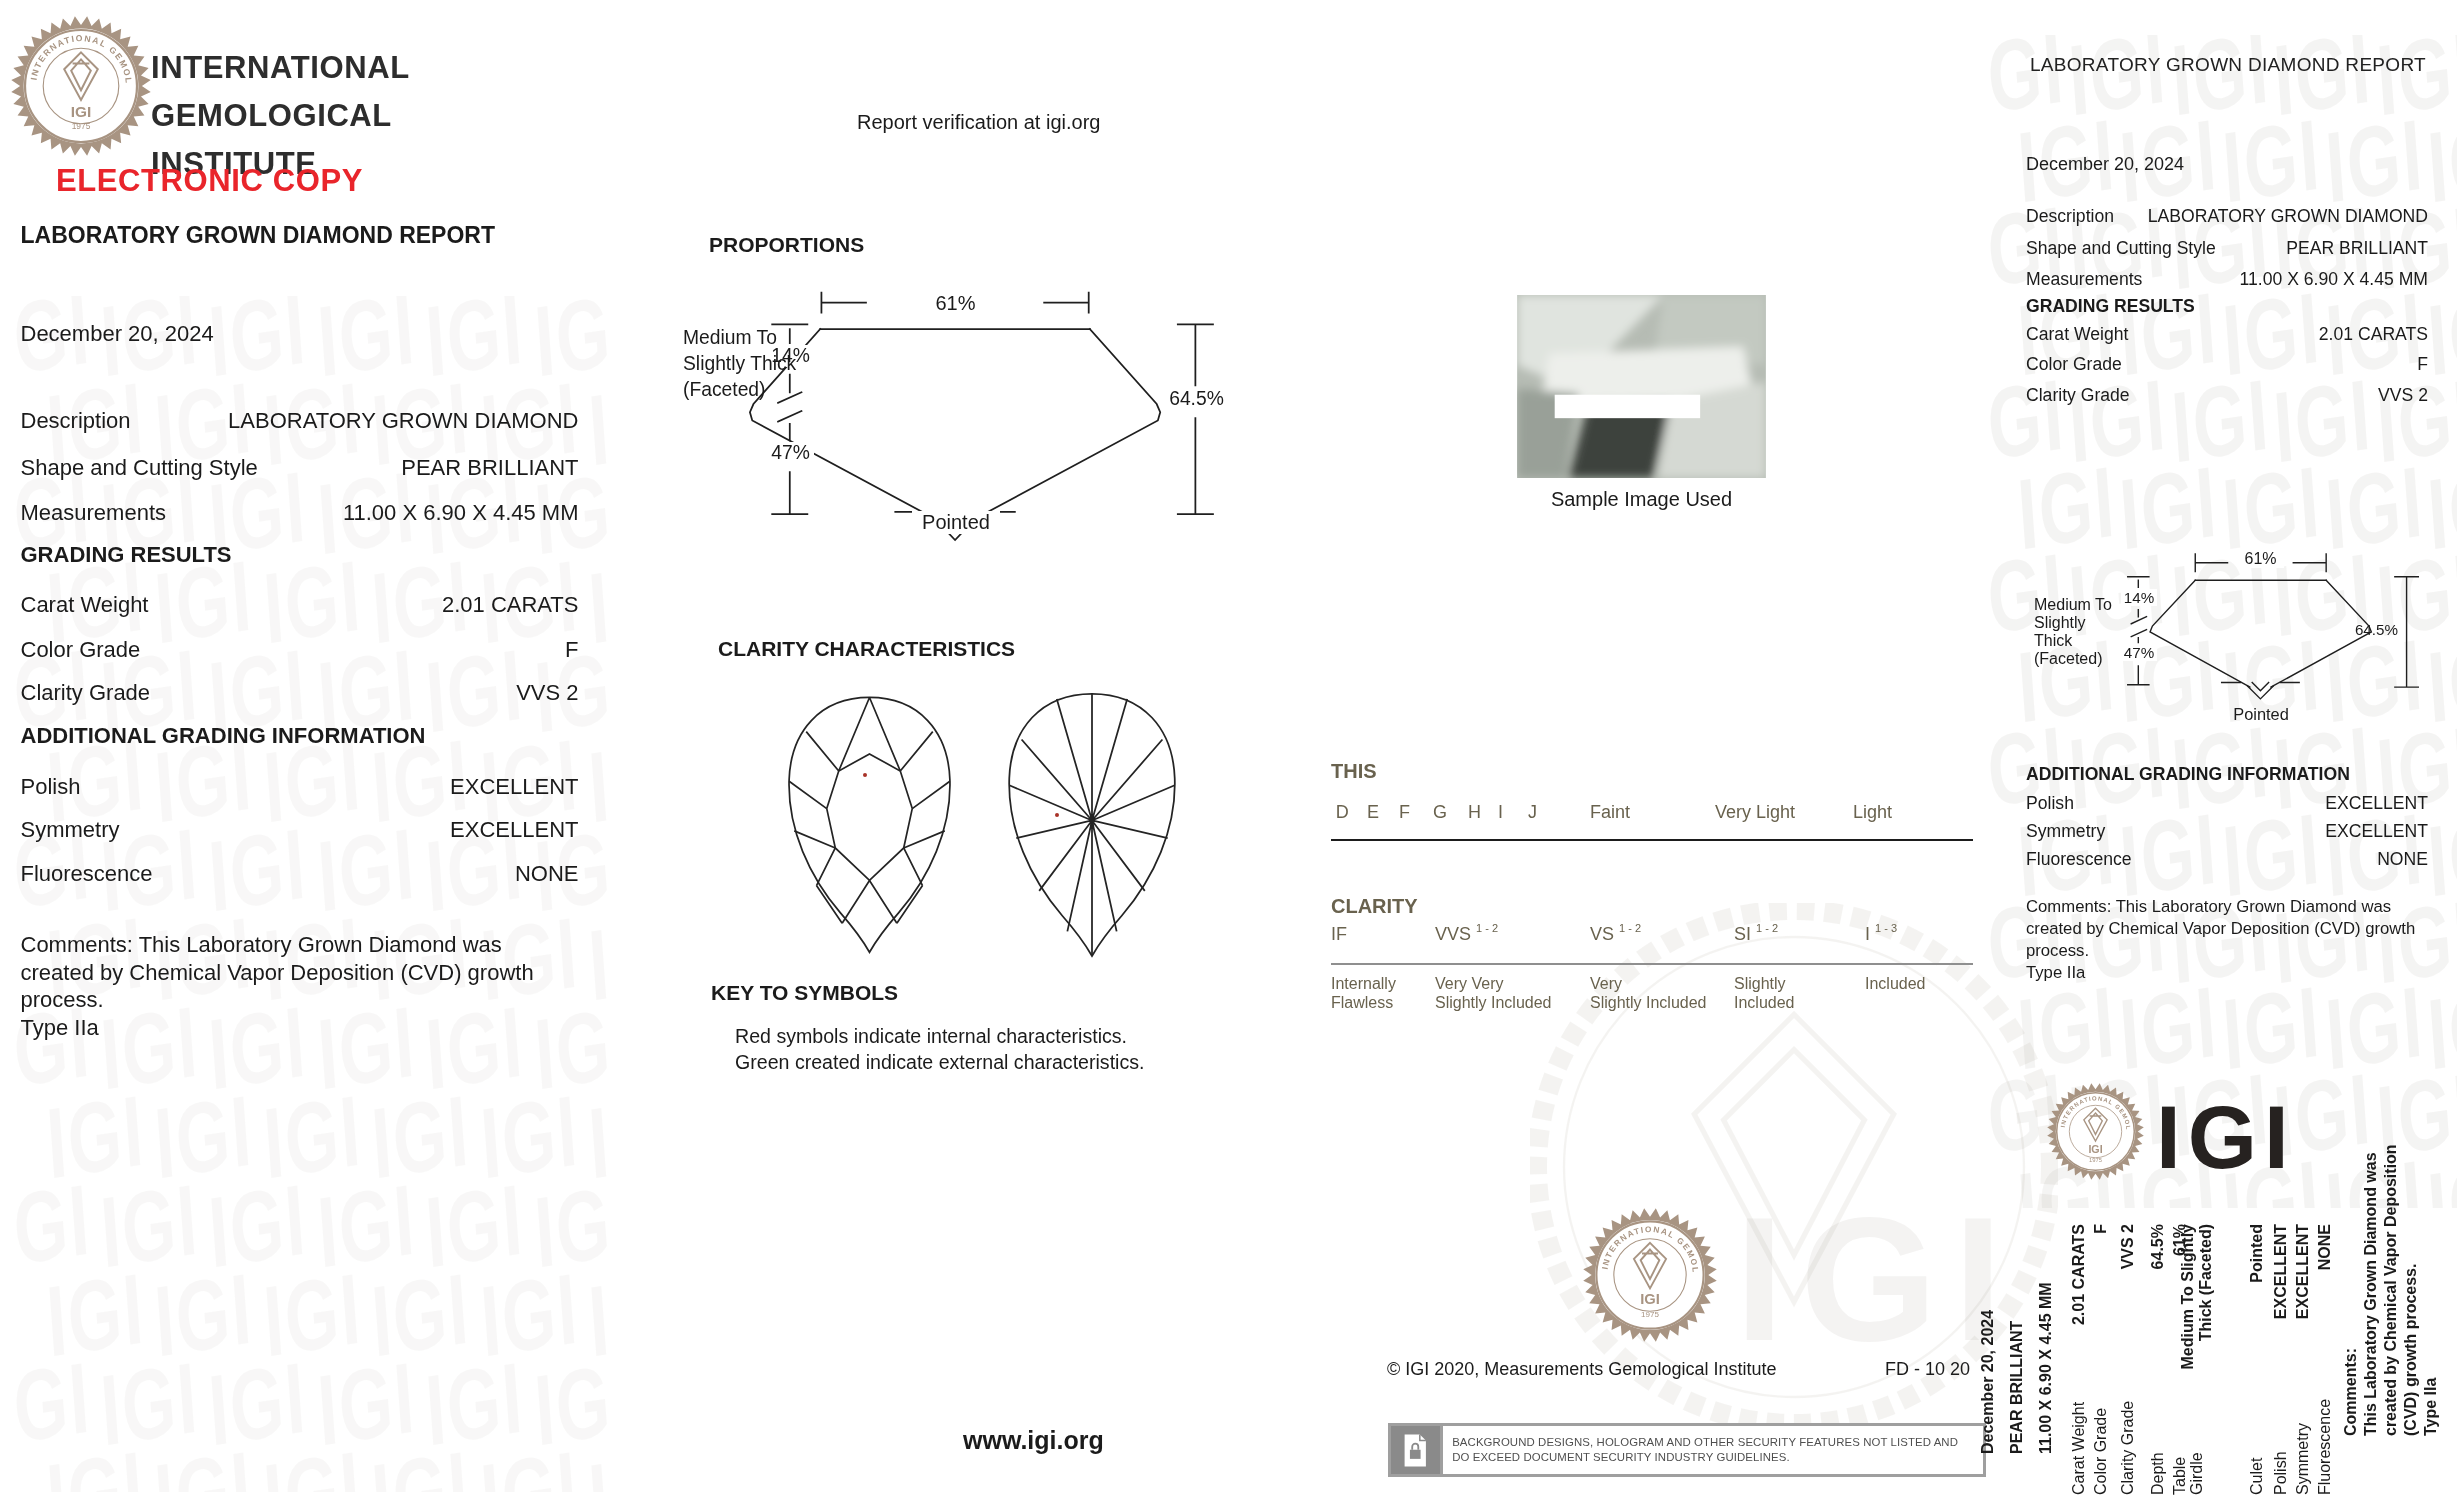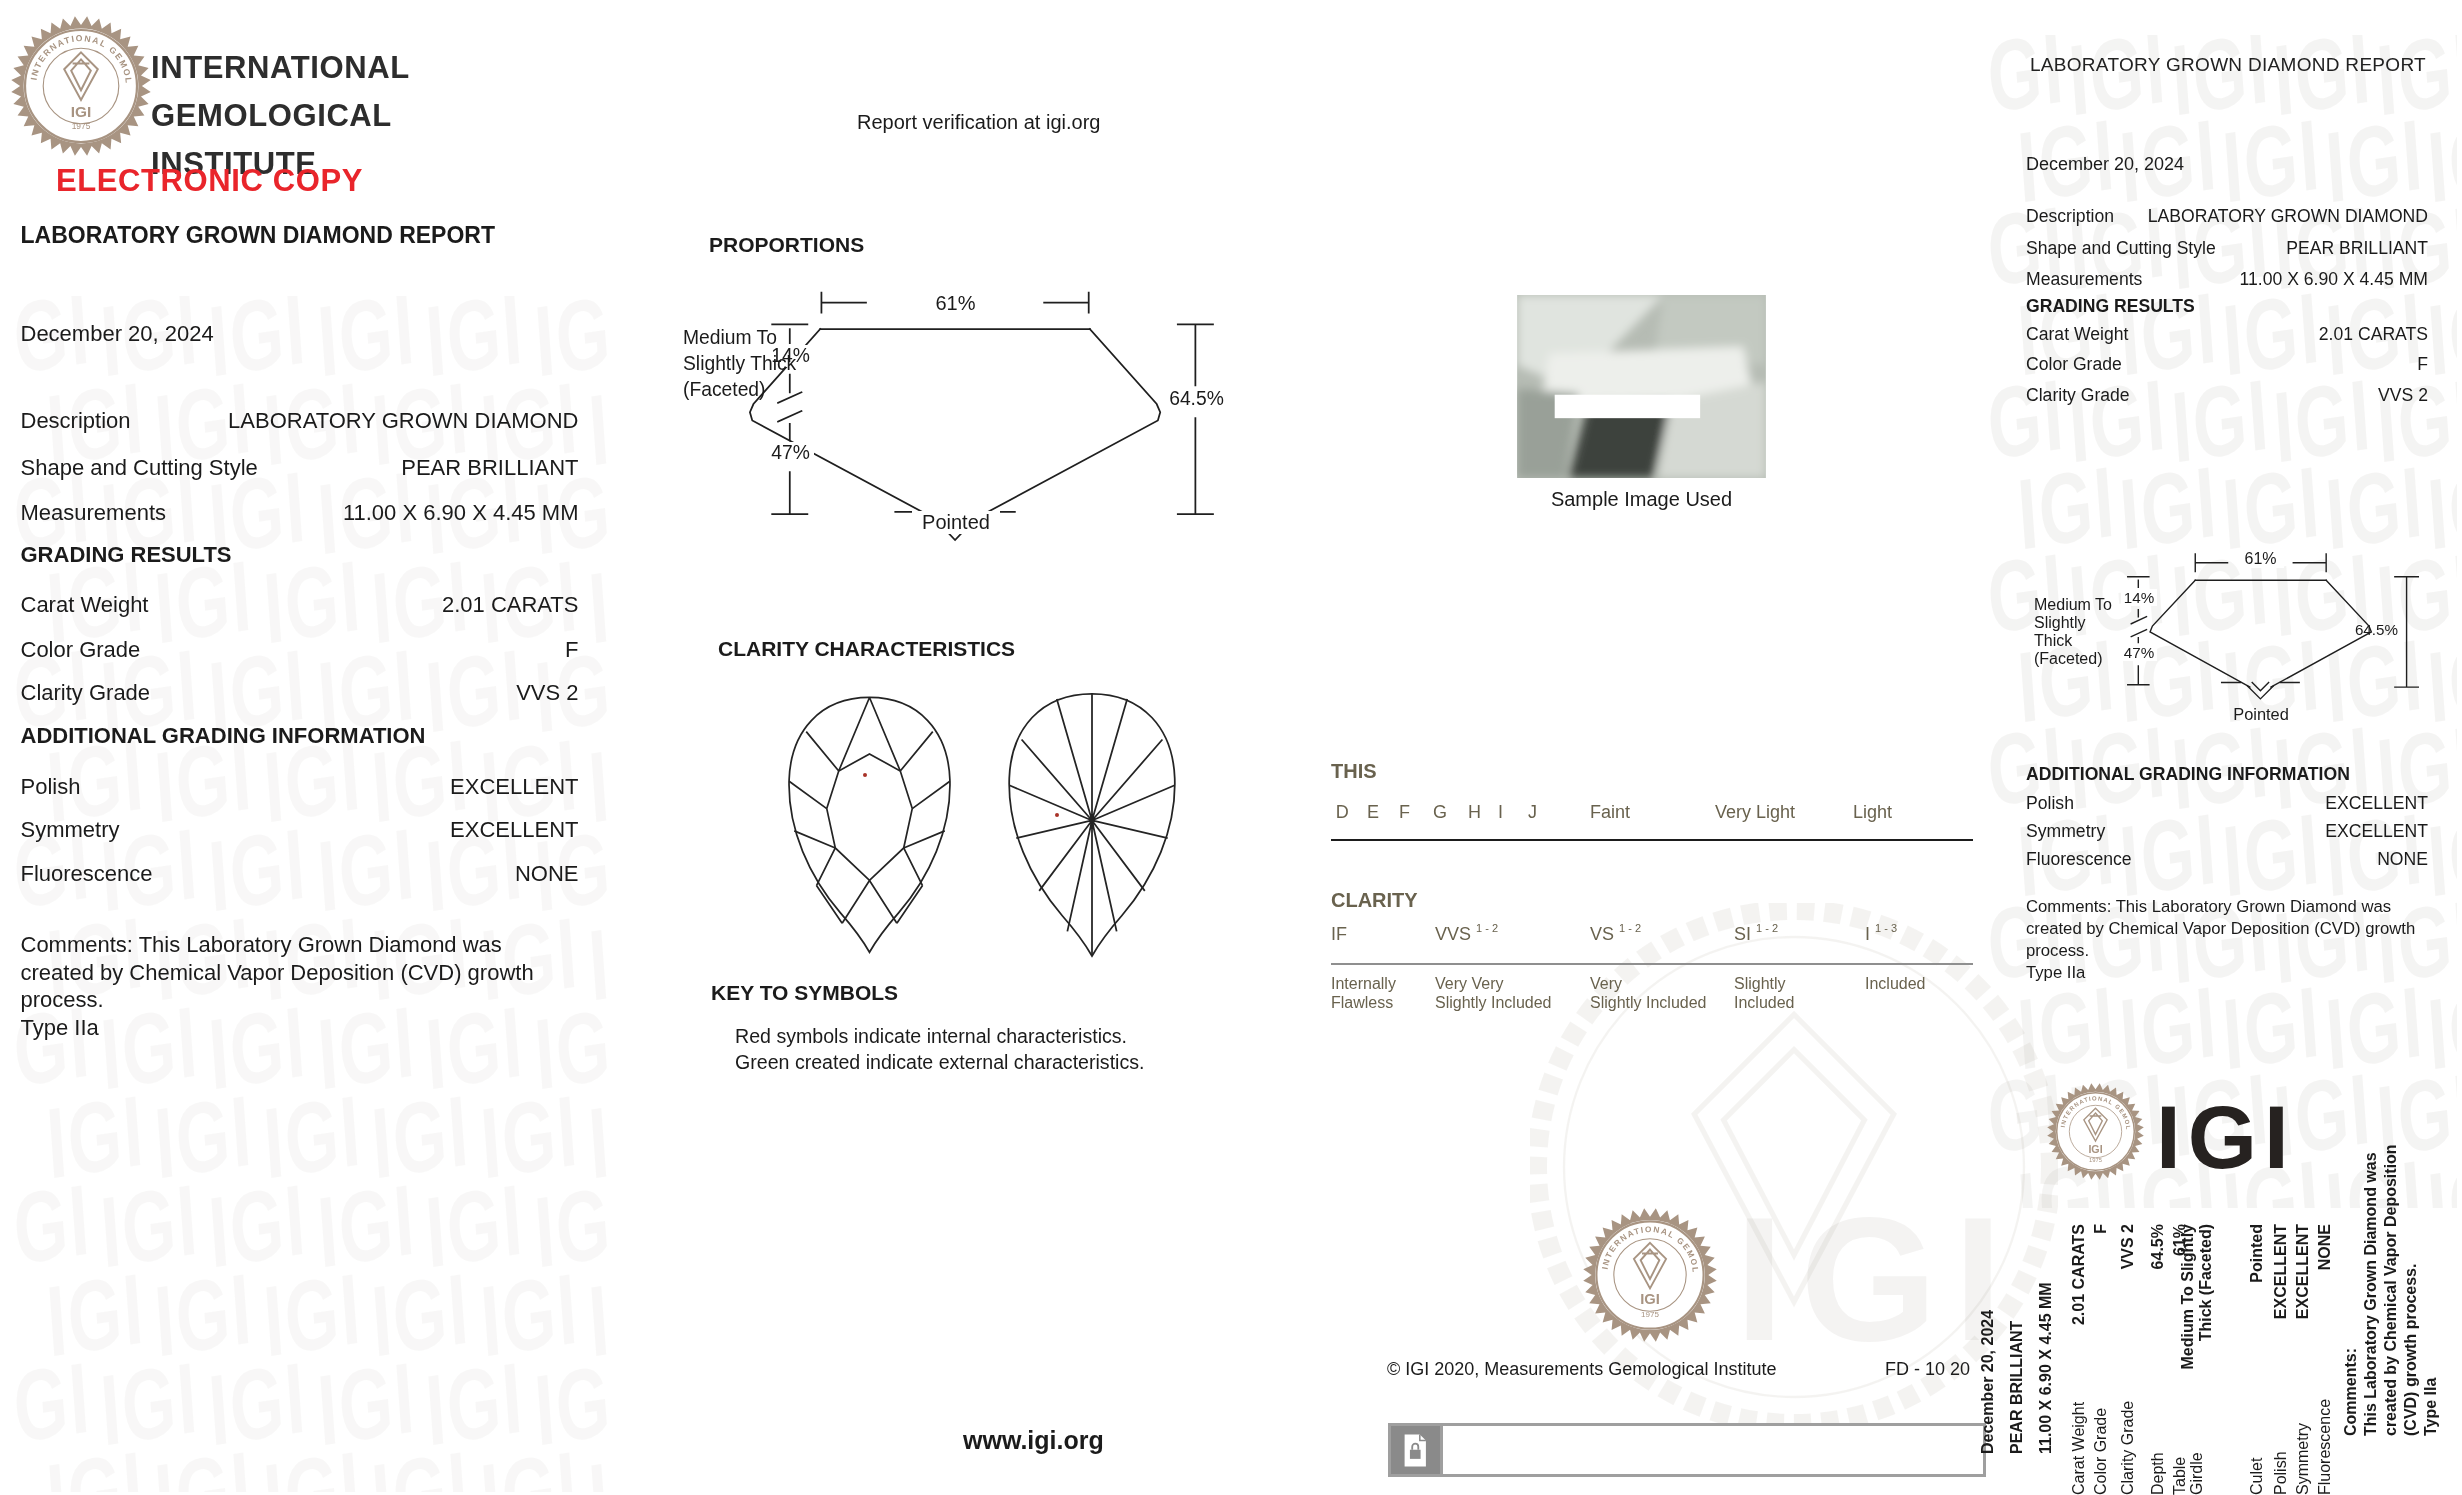--- a/index.html
+++ b/index.html
@@ -311,21 +311,21 @@
   <div class="abs" style="top:42px;left:137px;font-size:18px;">H</div>
   <div class="abs" style="top:42px;left:167px;font-size:18px;">I</div>
   <div class="abs" style="top:42px;left:197px;font-size:18px;">J</div>
   <div class="abs nw" style="top:42px;left:259px;font-size:18px;">Faint</div>
   <div class="abs nw" style="top:42px;left:384px;font-size:18px;">Very Light</div>
   <div class="abs nw" style="top:42px;left:522px;font-size:18px;">Light</div>
   <div class="abs" style="left:0;top:79px;width:642px;height:2.3px;background:#1d1d1d;"></div>
 </div>
 
 <div class="abs" style="left:1331px;top:881px;width:642px;height:135px;color:#69624e;">
-  <div class="abs b" style="left:0;top:8px;font-size:20px;">CLARITY</div>
+  <div class="abs b" style="left:0;top:14px;font-size:20px;">CLARITY</div>
   <div class="abs nw" style="top:41px;left:0;font-size:18px;"><span>IF</span><span style="font-size:11px;vertical-align:8.2px;"></span></div>
   <div class="abs nw" style="top:41px;left:104px;font-size:18px;"><span>VVS</span> <span style="font-size:11px;vertical-align:8.2px;">1 - 2</span></div>
   <div class="abs nw" style="top:41px;left:259px;font-size:18px;"><span>VS</span> <span style="font-size:11px;vertical-align:8.2px;">1 - 2</span></div>
   <div class="abs nw" style="top:41px;left:403px;font-size:18px;"><span>SI</span> <span style="font-size:11px;vertical-align:8.2px;">1 - 2</span></div>
   <div class="abs nw" style="top:41px;left:534px;font-size:18px;"><span>I</span> <span style="font-size:11px;vertical-align:8.2px;">1 - 3</span></div>
   <div class="abs" style="left:0;top:82px;width:642px;height:1.8px;background:#8f8f8f;"></div>
   <div class="abs" style="top:93px;left:0;font-size:16px;line-height:19.3px;">
       <div>Internally</div>
       <div>Flawless</div>
     </div>
@@ -353,20 +353,21 @@
 <div class="sec-strip">
   <div class="sec-icon">
     <svg width="30.5" height="35" viewBox="0 0 40 46">
       <path d="M6,2 H26 L34,10 V44 H6 Z" fill="#ffffff"></path>
       <path d="M26,2 L26,10 L34,10" fill="none" stroke="#8a8a8a" stroke-width="2"></path>
       <rect x="13" y="22" width="14" height="12" fill="#8a8a8a"></rect>
       <path d="M16,22 v-4 a4,4 0 0 1 8,0 v4" fill="none" stroke="#8a8a8a" stroke-width="2.4"></path>
     </svg>
   </div>
   <div class="sec-body">
+    <div>BACKGROUND DESIGNS, HOLOGRAM AND OTHER SECURITY FEATURES NOT LISTED AND DO EXCEED DOCUMENT SECURITY INDUSTRY GUIDELINES.</div>
   </div>
 </div>
 
 <div class="abs b nw" style="left:963px;top:1426px;font-size:25px;">www.igi.org</div>
 
 <div class="wm wm-stub" style="left:1990px;top:35px;width:467px;height:1173px;">
     <span style="left: -23.5px; top: 0px;">IGI</span>
     <span style="left: 79px; top: 0px;">IGI</span>
     <span style="left: 182px; top: 0px;">IGI</span>
     <span style="left: 284px; top: 0px;">IGI</span>

